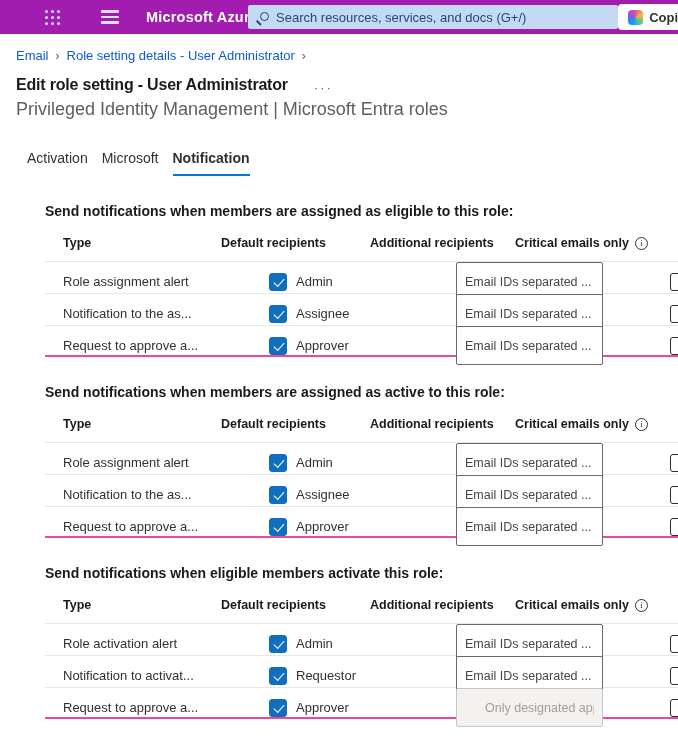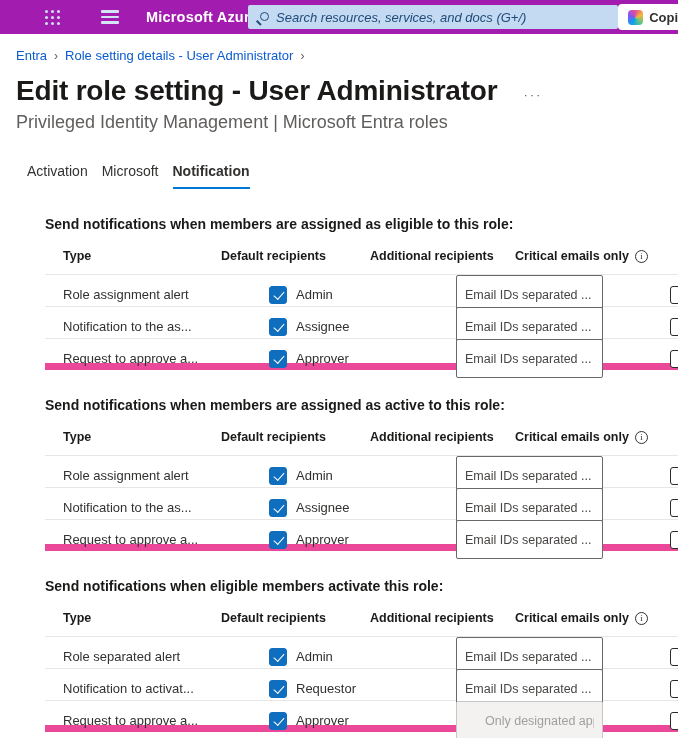--- a/index.html
+++ b/index.html
@@ -43,21 +43,21 @@
   .searchbox {
     position: absolute; left: 248px; top: 5px;
     width: 370px; height: 24px;
     background: #c3daf2; border-radius: 2px;
     display: flex; align-items: center; padding: 0 8px;
   }
   .mag { width: 9px; height: 9px; border: 1.5px solid #1f4a78; border-radius: 50%; position: relative; flex: none; margin: 0 7px 2px 4px; }
   .mag::after { content: ""; position: absolute; width: 6px; height: 1.5px; background: #1f4a78; transform: rotate(45deg); left: -5px; top: 9px; }
   .searchbox input {
     background: transparent; border: none; outline: none; width: 100%;
-    font-family: "Liberation Sans", sans-serif; font-size: 13px; color: #1f4a78; font-style: italic;
+    font-family: "Liberation Sans", sans-serif; font-size: 13px; color: #1f4a78;
   }
   .searchbox input::placeholder { color: #1f4a78; opacity: 1; }
   .copilot-btn {
     position: absolute; right: -26px; top: 4px; height: 26px;
     background: #ffffff; border-radius: 4px; border: none;
     display: flex; align-items: center; padding: 0 10px; gap: 6px;
     font-family: "Liberation Sans", sans-serif; font-size: 13px; font-weight: 600; color: #323130;
     cursor: pointer;
   }
   .copilot-logo {
@@ -65,21 +65,21 @@
     background: conic-gradient(from 210deg, #0aa0f0, #7a5af8, #e44aa0, #f8b735, #60c48a, #0aa0f0);
   }
 
   
   .breadcrumb { margin: 14px 0 0 16px; font-size: 13px; display: flex; align-items: center; gap: 7px; }
   .breadcrumb a { color: #0b5cce; text-decoration: none; cursor: pointer; }
   .crumb-sep { color: #605e5c; font-size: 12px; }
 
   
   .title-row { margin: 12px 16px 0; display: flex; align-items: center; }
-  h1 { font-size: 28px; font-weight: 700; letter-spacing: -0.2px; color: #1b1a19; }
+  h1 { font-size: 16px; font-weight: 700; letter-spacing: -0.2px; color: #1b1a19; }
   .more-dots { margin-left: 26px; color: #605e5c; font-size: 13px; letter-spacing: 2px; cursor: pointer; line-height: 1; padding-top: 6px; }
   .subtitle { margin: 5px 0 0 16px; font-size: 18px; color: #605e5c; }
 
   
   .tabs { margin: 30px 0 0 27px; display: flex; gap: 14px; font-size: 14px; color: #323130; }
   .tab { padding-bottom: 8px; cursor: pointer; border-bottom: 2px solid transparent; }
   .tab.active { font-weight: 700; border-bottom-color: #0078d4; }
 
   
   .section { margin: 27px 0 0 45px; }
@@ -94,21 +94,21 @@
   .thead { font-size: 12.5px; font-weight: 700; color: #1b1a19; padding-bottom: 11px; }
   .th-additional { padding-left: 10px; }
   .th-critical { display: flex; align-items: center; gap: 6px; }
   .info-icon {
     width: 13px; height: 13px; border: 1px solid #323130; border-radius: 50%;
     display: inline-flex; align-items: center; justify-content: center;
     font-size: 9px; font-weight: 400; font-style: normal; color: #323130; cursor: pointer;
     font-family: "Liberation Serif", serif;
   }
   .trow { height: 32px; border-top: 1px solid #e8e6e4; font-size: 13px; color: #323130; gap: 48px; }
-  .trow:last-child { border-bottom: 7px solid #ec4899; }
+  .trow:last-child { border-bottom: 2px solid #ec4899; }
   .recip-cell { display: flex; align-items: center; gap: 9px; }
   .cb {
     width: 18px; height: 18px; border: 1px solid #4a4947; border-radius: 3px;
     background: #fff; position: relative; cursor: pointer; flex: none;
   }
   .cb.checked { background: #106ebe; border-color: #106ebe; }
   .cb.checked::after {
     content: ""; position: absolute; left: 5.5px; top: 2.5px;
     width: 4.5px; height: 9px;
     border: solid #ffffff; border-width: 0 1.8px 1.8px 0; transform: rotate(42deg);
@@ -142,21 +142,21 @@
     <span class="mag"></span>
     <input type="text" placeholder="Search resources, services, and docs (G+/)" style="">
   </div>
   <button class="copilot-btn">
     <span class="copilot-logo"></span>
     <span>Copilot</span>
   </button>
 </header>
 
 <nav class="breadcrumb">
-  <a>Entra</a>
+  <a>Email</a>
   <span class="crumb-sep">›</span>
   <a>Role setting details - User Administrator</a>
   <span class="crumb-sep">›</span>
 </nav>
 
 <div class="title-row">
   <h1>Edit role setting - User Administrator</h1>
   <span class="more-dots">···</span>
 </div>
 <div class="subtitle">Privileged Identity Management | Microsoft Entra roles</div>
@@ -264,21 +264,21 @@
       <span>Type</span>
       <span>Default recipients</span>
       <span class="th-additional">Additional recipients</span>
       <span class="th-critical">
         <span>Critical emails only</span>
         <i class="info-icon">i</i>
       </span>
     </div>
 
     <div class="trow">
-      <span>Role separated alert</span>
+      <span>Role activation alert</span>
       <span class="recip-cell">
         <span class="cb checked"></span>
         <span>Admin</span>
       </span>
       <input class="addl-input" placeholder="Email IDs separated ..." style="">
       <span class="cb critical-cb"></span>
     </div>
 
     <div class="trow">
       <span>Notification to activat...</span>

